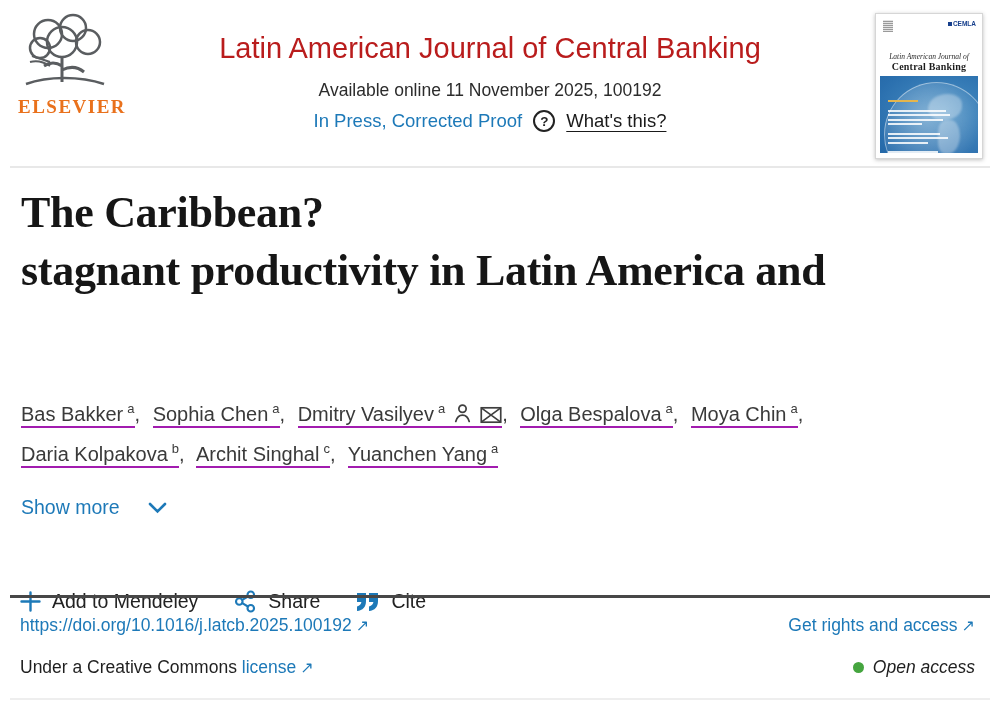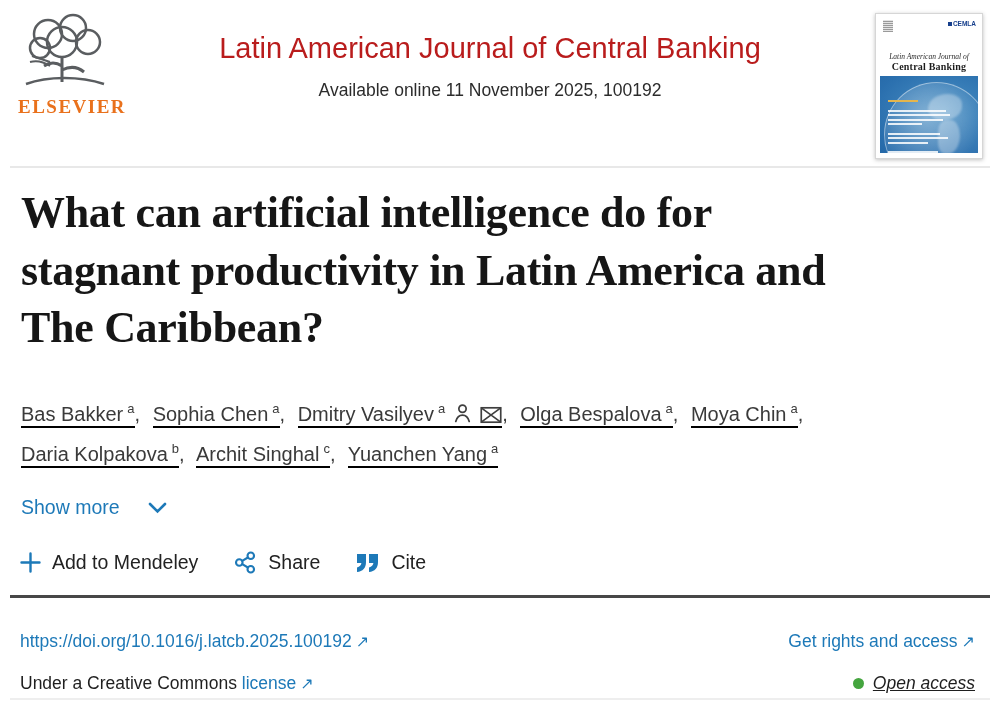--- a/index.html
+++ b/index.html
@@ -55,44 +55,44 @@
   .divider-dark  { left:10px; right:10px; height:3px; background:#474747; }
   .divider-foot  { left:10px; right:10px; height:2px; background:#eeeeee; }
 
   
   .article-title { left:21px; top:184px; width:930px; font-family:"Liberation Serif", serif;
                    font-size:44px; line-height:1.31; color:#161616; letter-spacing:-.3px; }
   .article-title span { display:block; }
 
   
   .authors { left:21px; top:394px; width:935px; font-size:20px; color:#3a3a3a; line-height:2.0; }
-  .author-link { border-bottom:2px solid #000000; padding-bottom:1px; cursor:pointer;
+  .author-link { border-bottom:2px solid #a21caf; padding-bottom:1px; cursor:pointer;
                  display:inline; white-space:nowrap; }
   .authors sup { font-size:13px; margin-left:4px; }
   .authors .sep { margin-right:7px; }
   .a-icon { display:inline-block; vertical-align:-3px; margin-left:8px; }
 
   
   .show-more { left:21px; top:496px; display:inline-flex; align-items:center; gap:28px;
                font-size:19.5px; color:#1d79b8; cursor:pointer; }
 
   
   .actions { left:20px; top:551px; display:flex; align-items:center; gap:36px; font-size:19.5px; }
-  .action { display:inline-flex; align-items:center; gap:11px; color:#222; cursor:pointer; }
+  .action { display:inline-flex; align-items:center; gap:11px; color:#222; cursor:pointer;margin-top:39px; }
 
   
   .row { left:20px; right:25px; display:flex; justify-content:space-between;
-         align-items:center; font-size:17.5px;margin-top:16px; }
+         align-items:center; font-size:17.5px; }
   .row-doi { top:615px; }
   .row-cc  { top:657px; }
   .blue-link { color:#1d79b8; cursor:pointer; }
   .arrow { color:#1d79b8; font-size:16px; margin-left:4px; }
   .cc-text { color:#1f1f1f; }
   .open-access { display:inline-flex; align-items:center; gap:9px; color:#1f1f1f;
-                 font-style:italic;text-decoration:underline; }
+                 font-style:italic; }
   .oa-dot { width:11px; height:11px; border-radius:50%; background:#45a53f; }
 
   svg { display:block; }
 </style>
 </head>
 <body>
 
 <div class="abs elsevier-logo">
   <span>
     <svg width="92" height="84" viewBox="0 0 92 84" fill="none" stroke="#5a5d60" stroke-width="2">
@@ -105,20 +105,25 @@
       <path d="M8 72 C30 64 62 64 86 72" stroke-width="2.5"></path>
       <path d="M14 44 l18 6 M12 50 c8 -2 14 0 20 4" stroke-width="2"></path>
     </svg>
   </span>
   <div class="elsevier-wordmark">ELSEVIER</div>
 </div>
 
 <div class="abs head-center">
   <div class="journal-title">Latin American Journal of Central Banking</div>
   <div class="availability">Available online 11 November 2025, 100192</div>
+  <div class="status-row">
+    <span class="status-link">In Press, Corrected Proof</span>
+    <span class="q-icon">?</span>
+    <span class="whats-this">What's this?</span>
+  </div>
 </div>
 
 <div class="abs cover">
   <div class="cover-top">
     <span class="cover-mark"></span>
     <span class="cover-cemla">CEMLA</span>
   </div>
   <div class="cover-j1">Latin American Journal of</div>
   <div class="cover-j2">Central Banking</div>
   <div class="cover-art">
@@ -139,23 +144,22 @@
       <div class="gap"></div>
       <div class="bar" style="width:50px"></div>
 
     </div>
   </div>
 </div>
 
 <div class="abs divider-light" style="top:166px"></div>
 
 <h1 class="abs article-title">
-  <span>What can artificial intelligence do for</span>
+  <span>The Caribbean?</span>
   <span>stagnant productivity in Latin America and</span>
-  <span>The Caribbean?</span>
 </h1>
 
 <div class="abs authors">
   <span class="author-link"><span>Bas Bakker</span><sup>a</sup></span><span class="sep">,</span>
   <span class="author-link"><span>Sophia Chen</span><sup>a</sup></span><span class="sep">,</span>
   <span class="author-link"><span>Dmitry Vasilyev</span><sup>a</sup><span class="a-icon"><svg width="19" height="21" viewBox="0 0 24 26" fill="none" stroke="#3f3f3f" stroke-width="2.2" stroke-linecap="round">
           <circle cx="12" cy="7" r="4.6"></circle>
           <path d="M3.5 23 C5 17.5 8 15 12 15 s7 2.5 8.5 8"></path>
         </svg></span><span class="a-icon"><svg width="22" height="18" viewBox="0 0 26 20" fill="none" stroke="#3f3f3f" stroke-width="2">
           <rect x="1.5" y="1.5" width="23" height="17"></rect>

